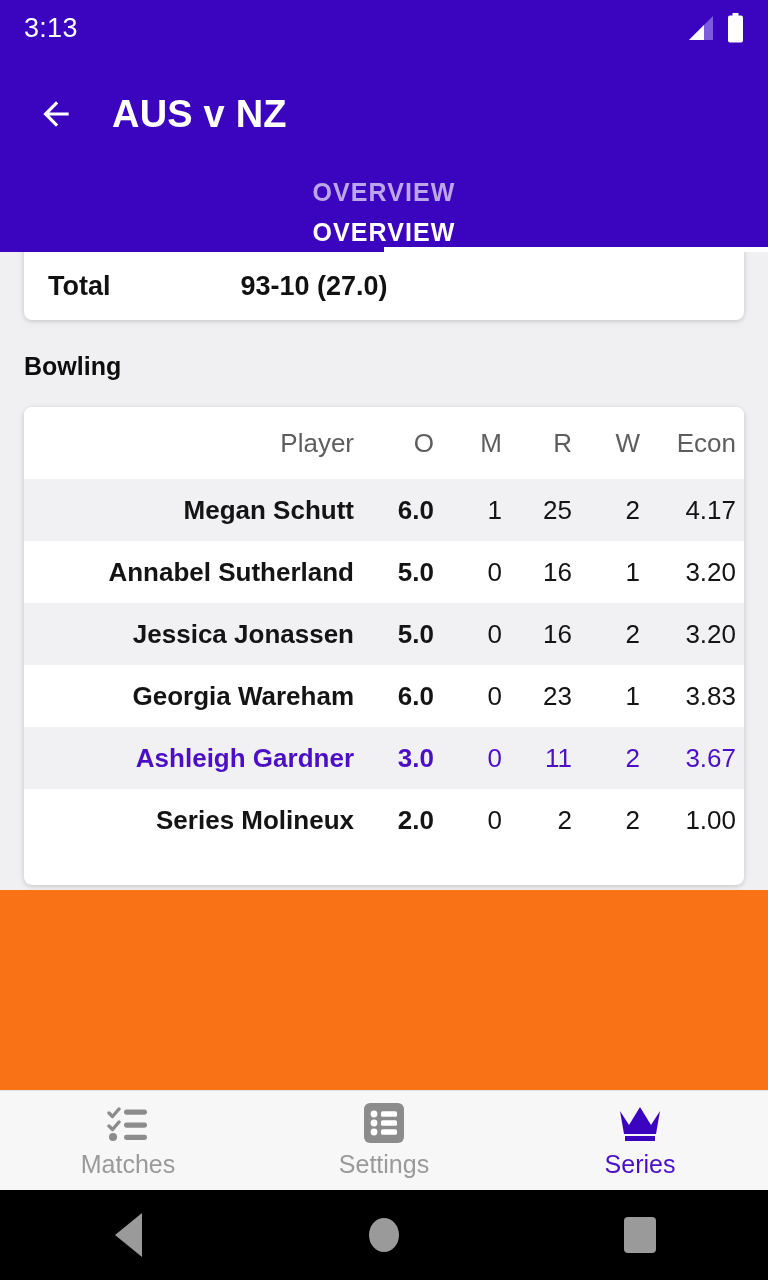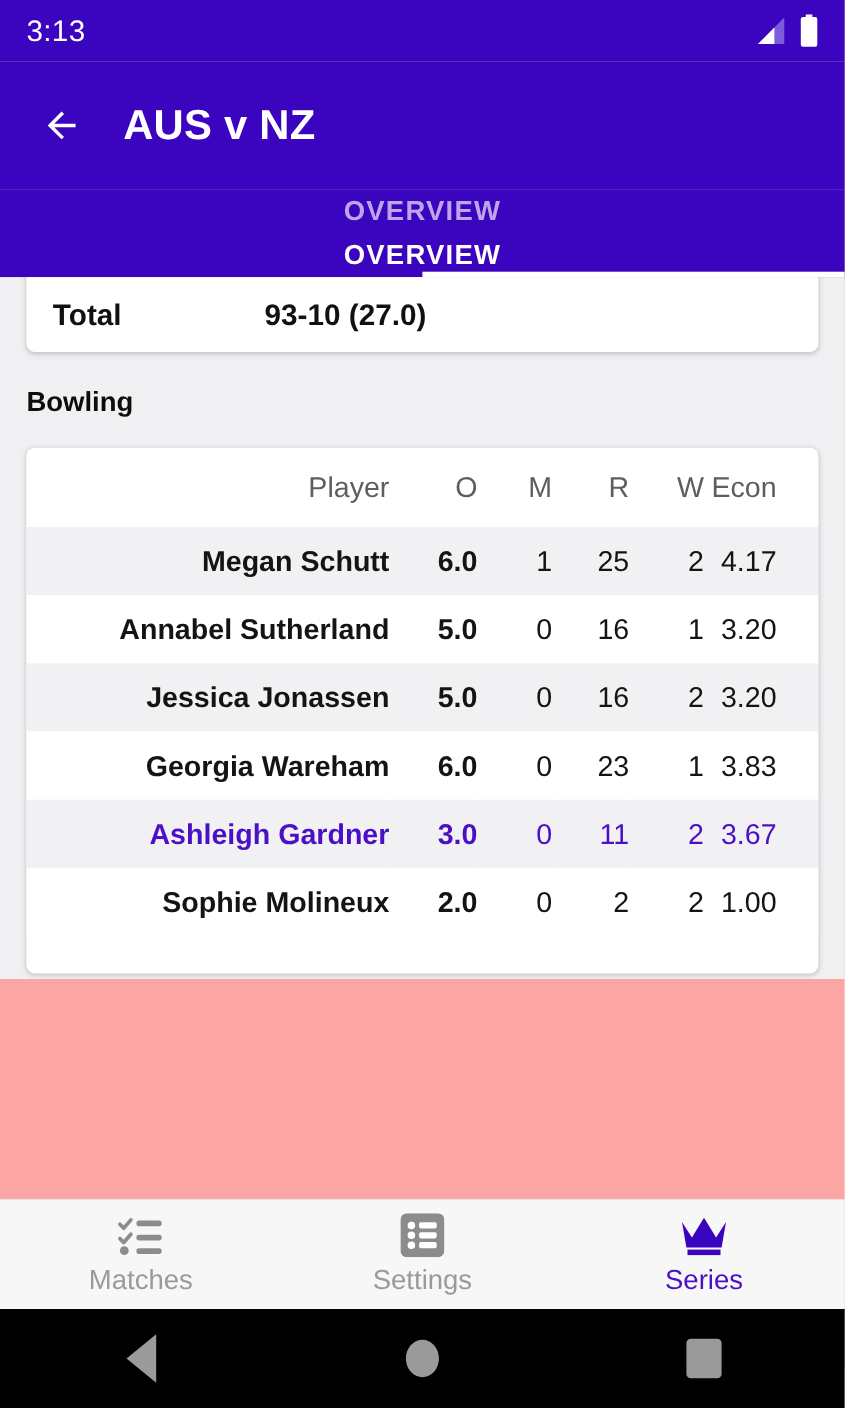--- a/index.html
+++ b/index.html
@@ -5,21 +5,21 @@
   * { box-sizing: border-box; margin: 0; padding: 0; }
   html, body {
     width: 768px; height: 1280px;
     background: #ffffff;
     font-family: "Liberation Sans", sans-serif;
     overflow: hidden;
   }
   #app {
     position: relative;
     width: 768px; height: 1244px;
-    background: #fca5a5;
+    background: #f97316;
   }
 
   
   .statusbar {
     position: absolute; top: 0; left: 0;
     width: 768px; height: 56px;
     background: #3B04BE;
     display: flex; align-items: center;
     padding: 0 24px;
   }
@@ -148,21 +148,21 @@
     vertical-align: middle;
   }
   table.bowl th.c-player, table.bowl td.c-player {
     width: 330px;
     text-align: right;
   }
   table.bowl th.c-o,  table.bowl td.c-o  { width: 80px;  text-align: right; }
   table.bowl th.c-m,  table.bowl td.c-m  { width: 68px;  text-align: right; }
   table.bowl th.c-r,  table.bowl td.c-r  { width: 70px;  text-align: right; }
   table.bowl th.c-w,  table.bowl td.c-w  { width: 68px;  text-align: right; }
-  table.bowl th.c-e,  table.bowl td.c-e  { width: 104px; text-align: right; padding-right: 38px; }
+  table.bowl th.c-e,  table.bowl td.c-e  { width: 104px; text-align: right; padding-right: 8px; }
 
   table.bowl thead th {
     color: #5E5E5E;
     font-weight: 400;
     background: #ffffff;
     height: 72px;
   }
   table.bowl tbody tr.alt { background: #F1F1F4; }
   table.bowl tbody tr.plain { background: #ffffff; }
   table.bowl tbody td { color: #141414; font-weight: 400; }
@@ -308,21 +308,21 @@
           </tr>
           <tr class="alt hl">
             <td class="c-player">Ashleigh Gardner</td>
             <td class="c-o">3.0</td>
             <td class="c-m">0</td>
             <td class="c-r">11</td>
             <td class="c-w">2</td>
             <td class="c-e">3.67</td>
           </tr>
           <tr class="plain">
-            <td class="c-player">Sophie Molineux</td>
+            <td class="c-player">Series Molineux</td>
             <td class="c-o">2.0</td>
             <td class="c-m">0</td>
             <td class="c-r">2</td>
             <td class="c-w">2</td>
             <td class="c-e">1.00</td>
           </tr>
         </tbody>
       </table>
       <div class="card-pad"></div>
     </div>

